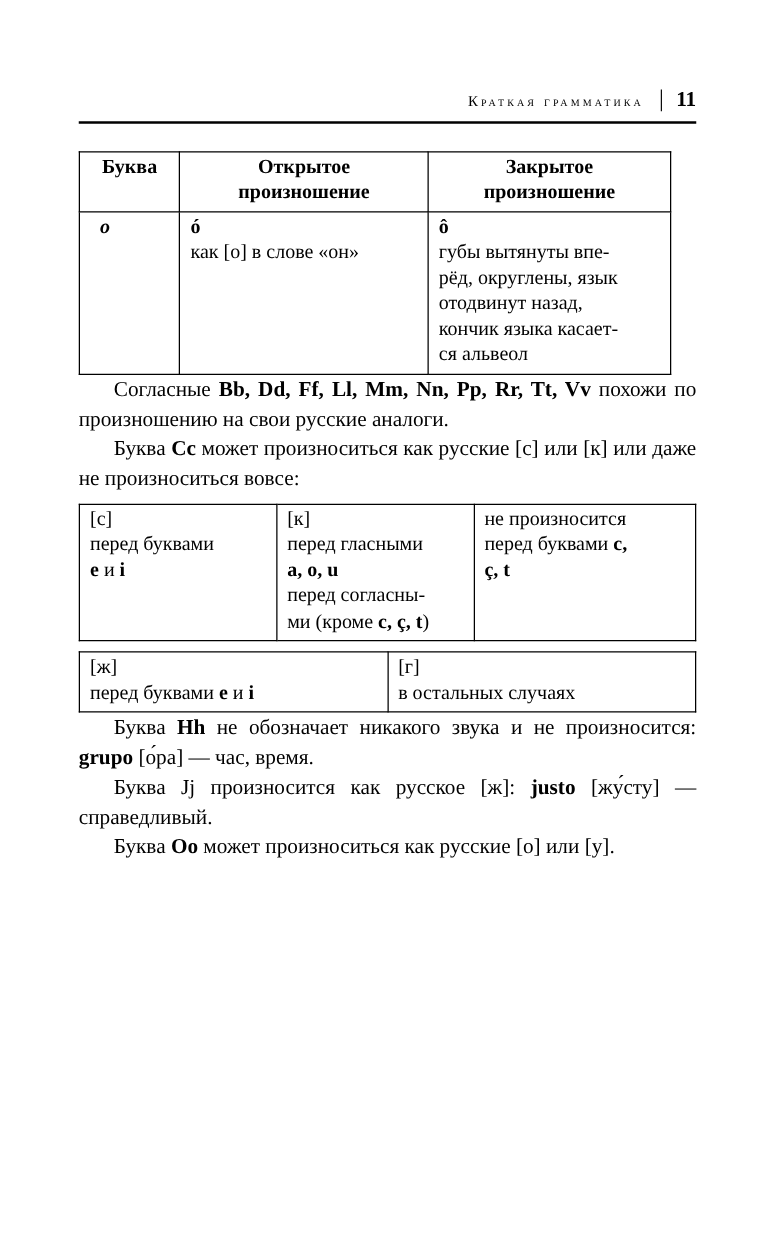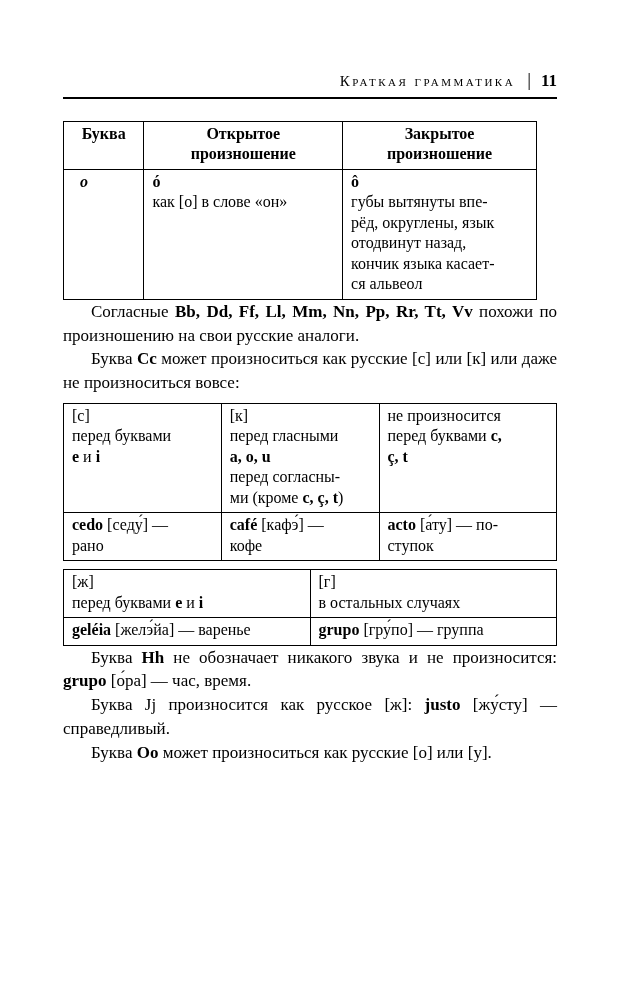--- a/index.html
+++ b/index.html
@@ -9,21 +9,21 @@
     background: #ffffff; color: #000000;
     font-family: "Liberation Serif", serif;
     padding: 70px 62px 30px 63px;
     overflow: hidden;
   }
   
   .header { text-align: right; line-height: 1; white-space: nowrap; }
   .running-title {
     font-variant: small-caps;
     letter-spacing: 2.5px;
-    font-size: 15px;
+    font-size: 12px;
   }
   .sep { margin: 0 10px 0 12px; font-size: 19px; font-weight: 300; }
   .pagenum { font-weight: bold; font-size: 17px; }
   .rule { border-top: 2px solid #000; margin-top: 8px; }
 
   
   table { border-collapse: collapse; font-size: 16px; table-layout: fixed; }
   td, th {
     border: 1px solid #000;
     padding: 2px 8px 4px 8px;
@@ -104,45 +104,33 @@
 </span><span style="font-weight: bold;">e</span><span> и </span><span style="font-weight: bold;">i</span></td>
         <td class="c1"><span>[к]
 перед гласными
 </span><span style="font-weight: bold;">a, o, u</span><span>
 перед согласны-
 ми (кроме </span><span style="font-weight: bold;">c, ç, t</span><span>)</span></td>
         <td class="c2"><span>не произносится
 перед буквами </span><span style="font-weight: bold;">c,
 ç, t</span></td>
       </tr>
-      <tr>
-        <td class="c0"><span style="font-weight: bold;">cedo</span><span> [седу́] —
-рано</span></td>
-        <td class="c1"><span style="font-weight: bold;">café</span><span> [кафэ́] —
-кофе</span></td>
-        <td class="c2"><span style="font-weight: bold;">acto</span><span> [а́ту] — по-
-ступок</span></td>
-      </tr>
     </tbody>
   </table>
 
 
 
   <table class="t3">
     <tbody>
       <tr>
         <td class="c0"><span>[ж]
 перед буквами </span><span style="font-weight: bold;">e</span><span> и </span><span style="font-weight: bold;">i</span></td>
         <td class="c1"><span>[г]
 в остальных случаях</span></td>
       </tr>
-      <tr>
-        <td class="c0"><span style="font-weight: bold;">geléia</span><span> [желэ́йа] — варенье</span></td>
-        <td class="c1"><span style="font-weight: bold;">grupo</span><span> [гру́по] — группа</span></td>
-      </tr>
     </tbody>
   </table>
 
   <p class="body p5"><span>Буква </span><span style="font-weight: bold; margin-top: 35px;">Hh</span><span> не обозначает никакого звука и не произносится: </span><span style="font-weight: bold;">grupo</span><span> [о́ра] — час, время.</span></p>
   <p class="body p6"><span>Буква </span><span style="font-weight: normal;">Jj</span><span> произносится как русское [ж]: </span><span style="font-weight: bold;">justo</span><span> [жу́сту] — справедливый.</span></p>
   <p class="body p7"><span>Буква </span><span style="font-weight: bold;">Oo</span><span> может произноситься как русские [о] или [у].</span></p>
 
 </div>
 
 </body></html>

